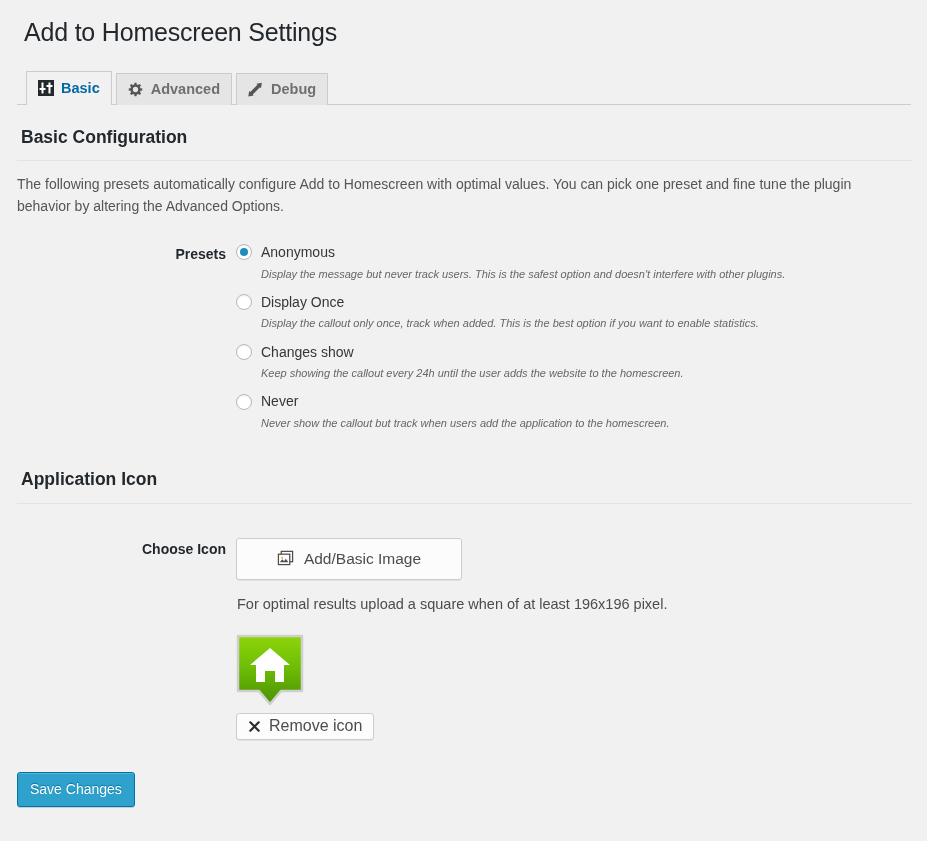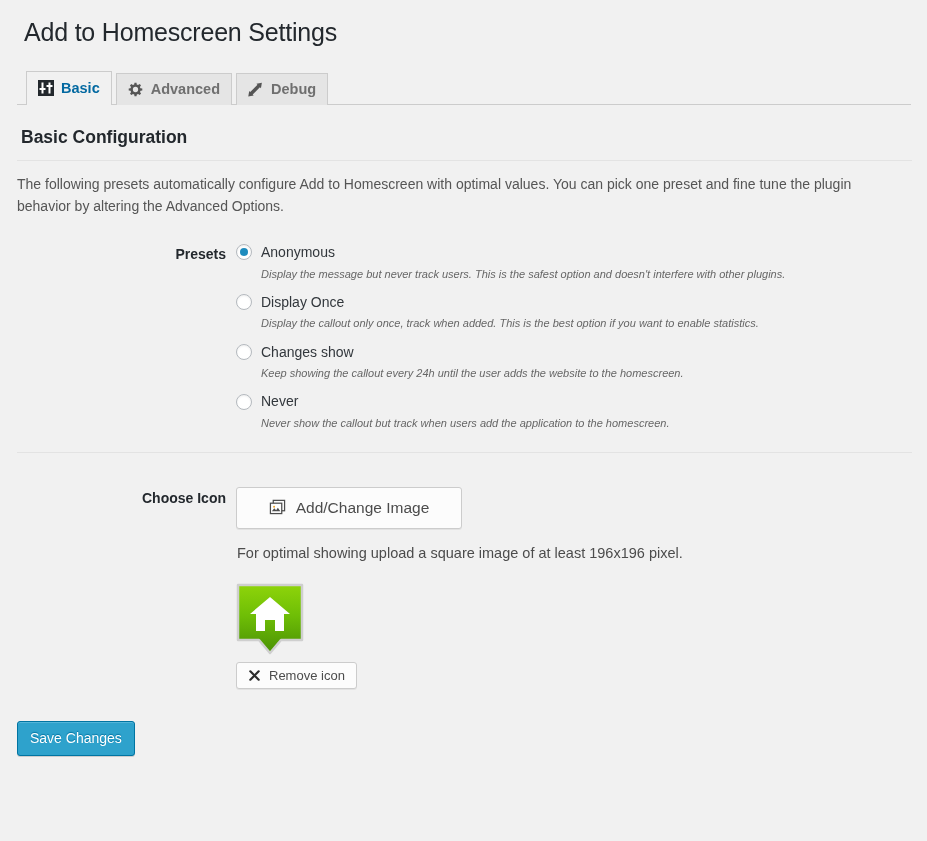--- a/index.html
+++ b/index.html
@@ -188,21 +188,21 @@
   }
   .btn-add-image {
     width: 226px;
     height: 42px;
     font-size: 15.5px;
     color: #4c4c4c;
   }
   .btn-remove {
     height: 27px;
     padding: 0 11px;
-    font-size: 13px;
+    font-size: 16px;
     gap: 8px;
     color: #4c4c4c;
     margin-top: 7px;
   }
   .help-text {
     font-size: 14.5px;
     color: #4c4c4c;
     margin: 14px 0 0 1px;
     line-height: 1.4;
   }
@@ -315,42 +315,43 @@
             <span class="radio-label">Never</span>
           </label>
           <div class="radio-desc">Never show the callout but track when users add the application to the homescreen.</div>
 
         </div>
       </td>
     </tr>
   </tbody>
     </table>
 
+  <h2 class="section-head" style="padding-top:22px">Application Icon</h2>
   <hr class="section-rule">
 
   <table class="form-table" style="margin-top:20px">
     <tbody>
         <tr>
       <th style="padding-top:16px">Choose Icon</th>
       <td>
 
         <button class="btn btn-add-image">
           <span class="tab-icon">
             <svg width="17" height="17" viewBox="0 0 18 18">
               <rect x="4.5" y="2.5" width="12" height="11" fill="#fcfcfc" stroke="#4c4c4c" stroke-width="1.3"></rect>
               <rect x="1.5" y="5.5" width="12" height="11" fill="#fcfcfc" stroke="#4c4c4c" stroke-width="1.3"></rect>
               <rect x="3" y="7" width="9" height="8" fill="#fff"></rect>
               <path d="M3 14l2.6-3.2 1.9 2.2 1.9-2.6L12 14z" fill="#4c4c4c"></path>
               <circle cx="5.4" cy="9.2" r="1" fill="#f0a020"></circle>
             </svg>
           </span>
-          <span>Add/Change Image</span>
+          <span>Add/Basic Image</span>
         </button>
 
-        <p class="help-text">For optimal showing upload a square image of at least 196x196 pixel.</p>
+        <p class="help-text">For optimal results upload a square when of at least 196x196 pixel.</p>
 
         <div class="icon-preview-wrap">
           <div class="icon-preview">
             <svg width="68" height="74" viewBox="0 0 68 74">
               <defs>
                 <linearGradient id="greenGrad" x1="0" y1="0" x2="0" y2="1">
                   <stop offset="0%" stop-color="#8ed40a"></stop>
                   <stop offset="45%" stop-color="#6fbe06"></stop>
                   <stop offset="100%" stop-color="#4a9104"></stop>
                 </linearGradient>

